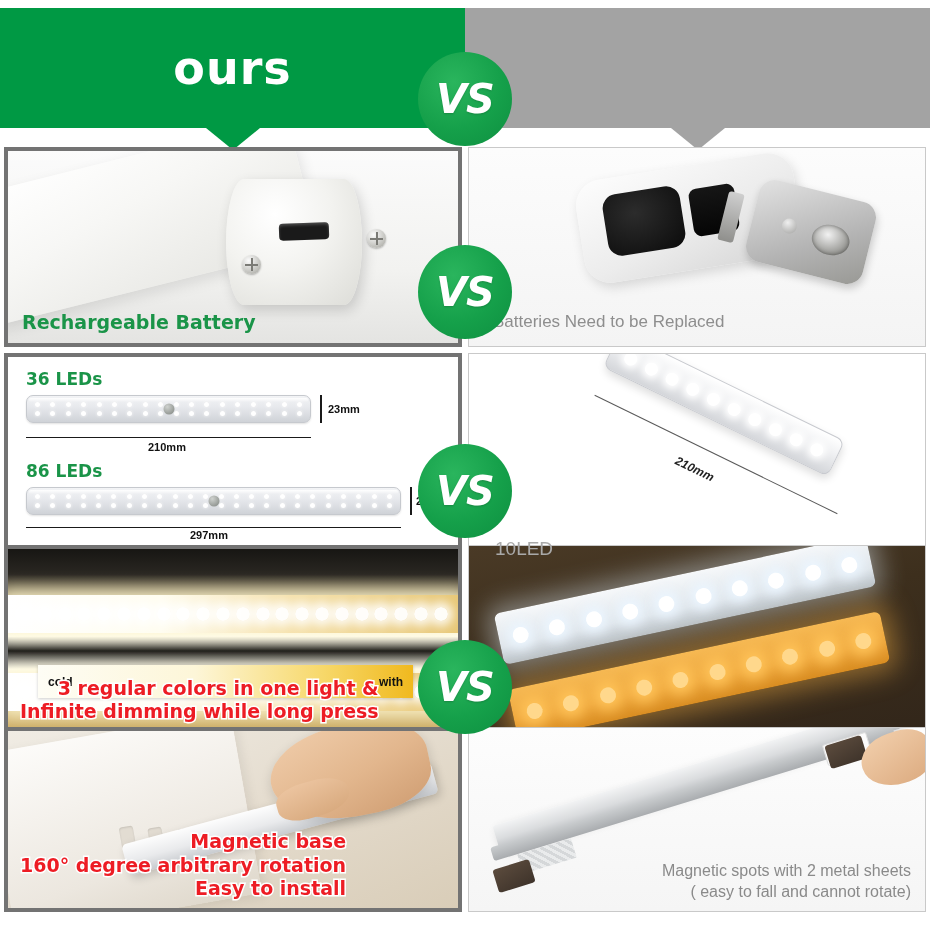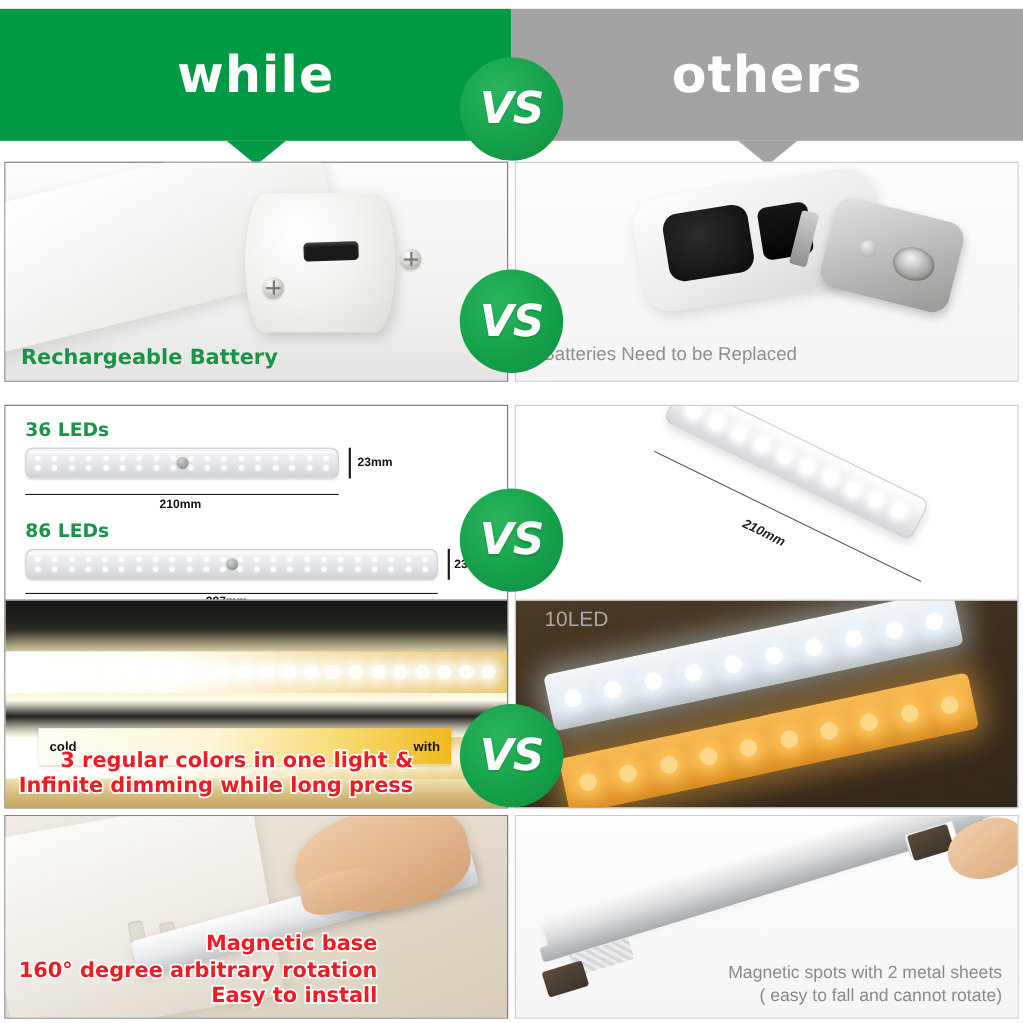--- a/index.html
+++ b/index.html
@@ -20,26 +20,26 @@
                font-family:"DejaVu Sans", sans-serif; }
   .hdr-arrow { position:absolute; left:50%; top:120px; transform:translateX(-50%);
                width:0; height:0; border-left:27px solid transparent; border-right:27px solid transparent; }
   .arrow-green { border-top:22px solid #009944; }
   .arrow-gray  { border-top:22px solid #a3a3a3; }
 
   
   .grid { position:absolute; left:4px; top:147px; width:922px; height:779px; }
   .row { position:absolute; left:0; width:922px; display:flex; gap:6px; }
   .row-1 { top:0;   height:200px; }
-  .row-2 { top:221px; height:226px; }
+  .row-2 { top:206px; height:226px; }
   .row-3 { top:398px; height:190px; }
-  .row-4 { top:594px; height:185px; }
+  .row-4 { top:580px; height:185px; }
 
   .cell { position:relative; width:458px; height:100%; overflow:hidden; background:#fff; }
-  .cell-ours  { border:1px solid #737373; }
+  .cell-ours  { border:4px solid #737373; }
   .cell-other { border:1px solid #c9c9c9; }
 
   
   .vs { position:absolute; left:50%; transform:translateX(-50%); z-index:40;
         width:94px; height:94px; border-radius:50%;
         background:radial-gradient(circle at 38% 32%, #2ab55d 0%, #15a04a 55%, #0e8f40 100%);
         display:flex; align-items:center; justify-content:center; }
   .vs span { color:#fff; font-size:40px; font-weight:bold; font-style:italic;
              font-family:"DejaVu Sans", sans-serif; letter-spacing:-1px;
              text-shadow:0 1px 2px rgba(0,0,0,.18); }
@@ -210,25 +210,24 @@
   .cap-10led { left:26px; bottom:18px; font-size:19px; color:#a9a9a9;
       font-family:"Liberation Sans", sans-serif; }
 </style>
 </head>
 <body>
 
 <div class="page">
 
   <div class="header">
     <div class="hdr-half hdr-ours">
-      <span class="hdr-label">while</span>
+      <span class="hdr-label">ours</span>
       <div class="hdr-arrow arrow-green"></div>
     </div>
     <div class="hdr-half hdr-other">
-      <span class="hdr-label">others</span>
       <div class="hdr-arrow arrow-gray"></div>
     </div>
   </div>
 
   <div class="grid">
 
     <div class="row row-1">
       <div class="cell cell-ours">
         <div class="ph-r1l">
           <div class="tube-body"></div>

